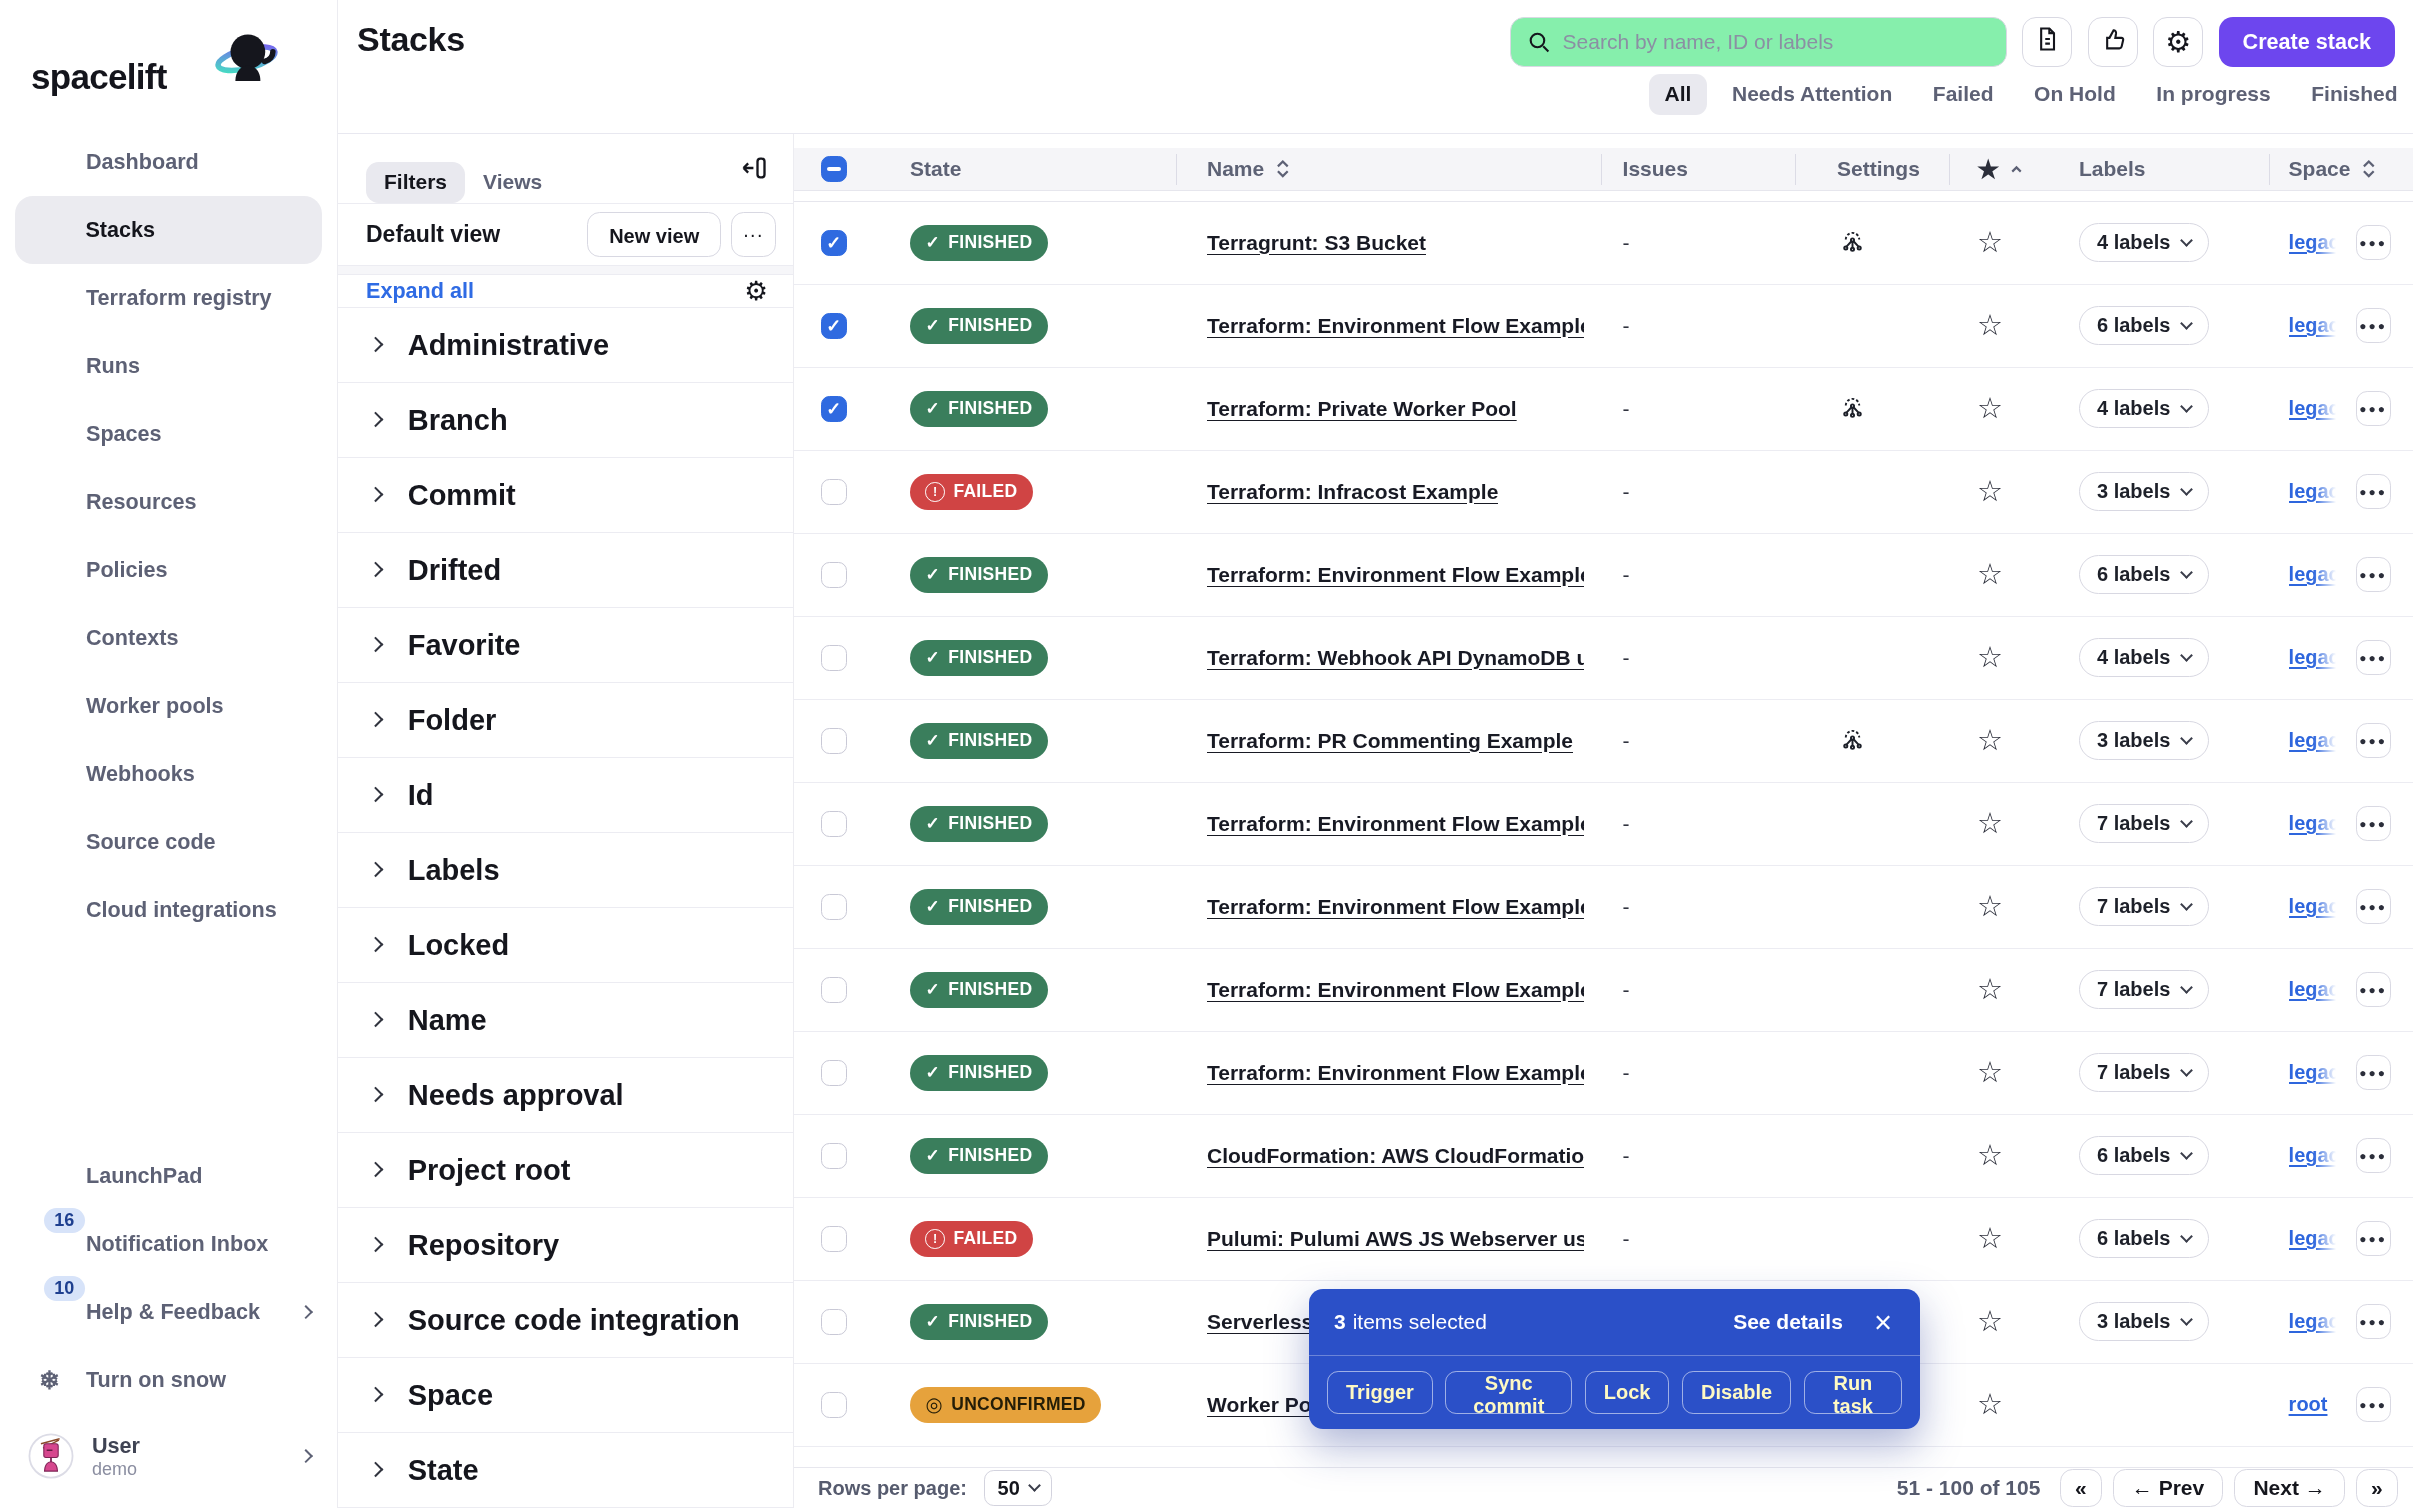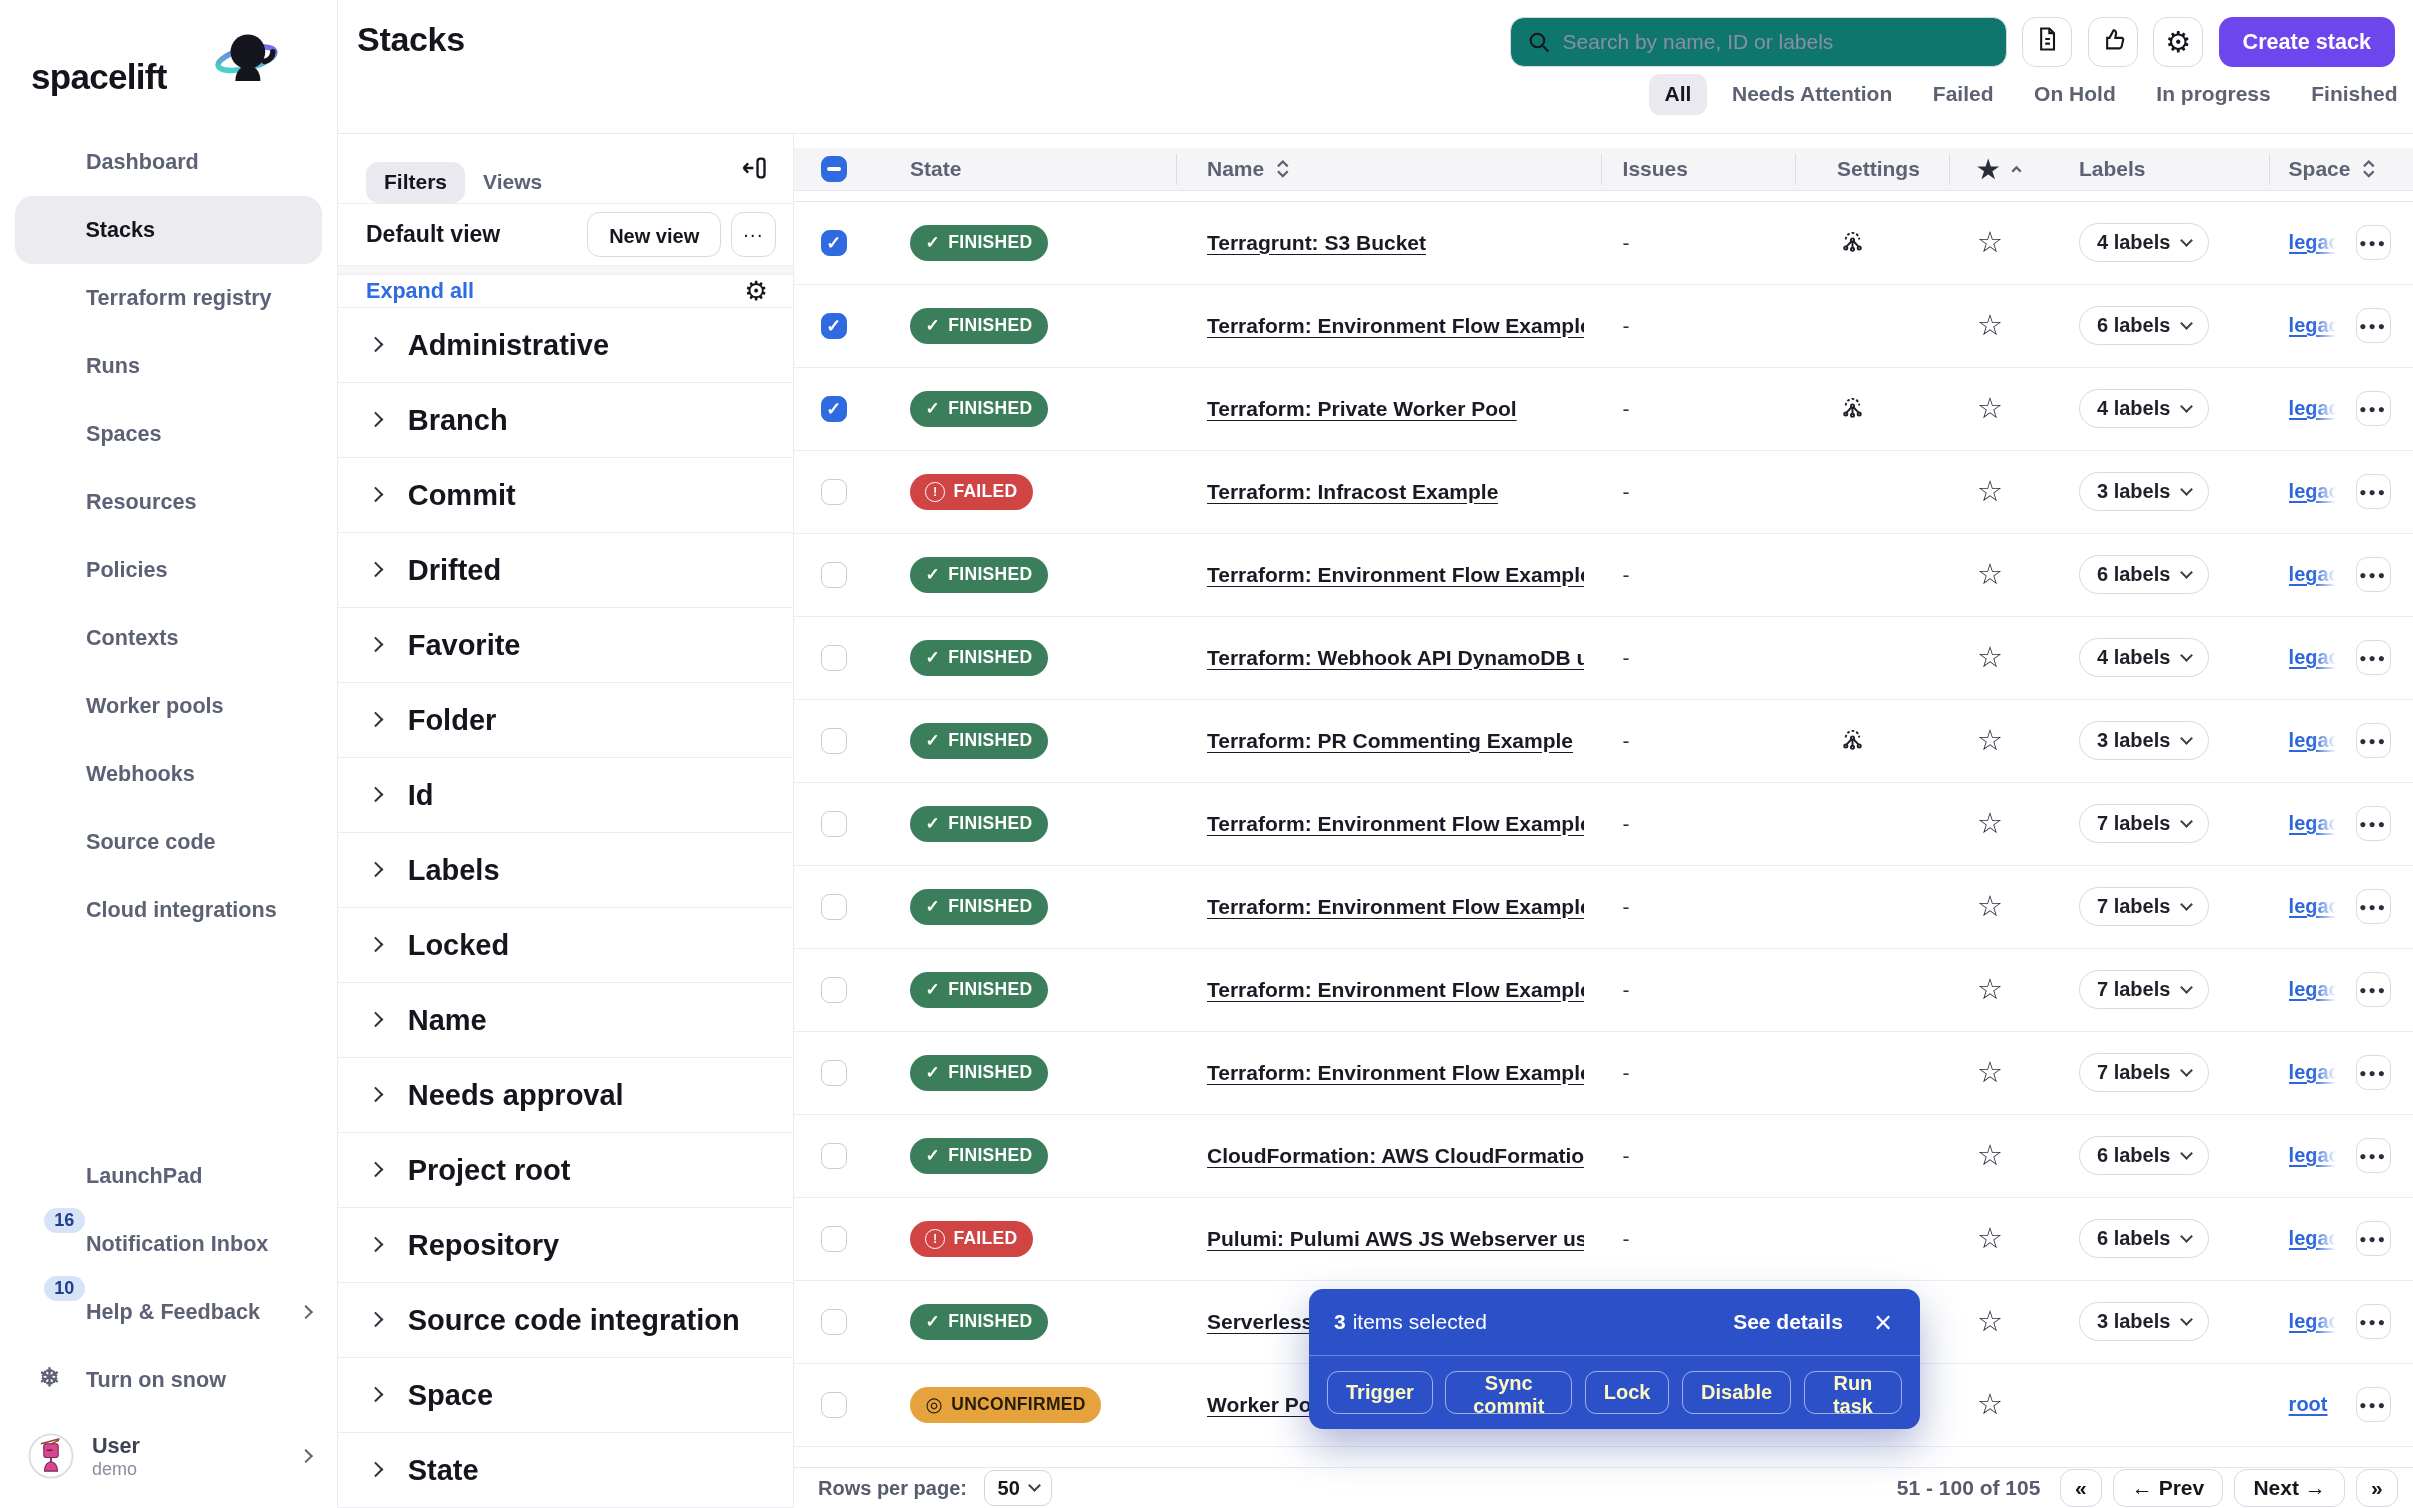--- a/index.html
+++ b/index.html
@@ -8,21 +8,21 @@
   .app { display:flex; width:100%; height:100%; }
 
   
   .sidebar { width:338px; flex:0 0 338px; height:100%; border-right:0.7px solid #ececf1;
     display:flex; flex-direction:column; padding-top:21px; }
   .logo { display:flex; align-items:flex-end; margin:5.6px 0 0 31px; height:70px;gap:42px; }
   .logo-text { font-size:35px; font-weight:800; letter-spacing:-0.7px; color:#14151c; }
   .nav { margin-top:31px; display:flex; flex-direction:column; }
   .nav-item { height:68px; display:flex; align-items:center; padding-left:34px; cursor:pointer;
     color:#5d6175; font-size:21.6px; font-weight:600; position:relative; }
-  .nav-item .ic { width:31px; height:31px; display:flex; justify-content:center;
+  .nav-item .ic { width:31px; height:31px; display:flex; align-items:center; justify-content:center;
     margin-right:21px; flex:0 0 31px; position:relative; }
   .nav-item .ic svg { width:28px; height:28px; stroke:#5d6175; }
   .nav-item.active { background:#ebebf0; border-radius:18px; margin:0 15.4px; padding-left:18px;
     color:#14151c; }
   .nav-item.active .ic svg { stroke:#14151c; }
   .nav-badge { position:absolute; top:-21px; left:9.8px; background:#d7e3f9; color:#1e3f8f;
     font-size:18px; font-weight:700; padding:2.1px 10.5px; border-radius:14px; line-height:1.2; }
   .nav-chev { position:absolute; right:26.5px; width:9.8px; height:9.8px;
     border-top:2.1px solid #5d6175; border-right:2.1px solid #5d6175; transform:rotate(45deg); }
   .sidebar-bottom { margin-top:auto; padding-bottom:9.8px; }
@@ -33,21 +33,21 @@
 
   
   .main { flex:1; display:flex; flex-direction:column; min-width:0; }
   .topbar { height:133px; position:relative; padding:19.6px 0 0 19px; }
   .page-title { font-size:34px; font-weight:800; color:#15161d; letter-spacing:-0.3px; }
   .tabs { display:flex; align-items:center; margin-top:15.4px; gap:9.8px;justify-content:flex-end; }
   .tab { font-size:21px; font-weight:600; color:#5d6175; padding:8.4px 15.4px; border-radius:11.2px; cursor:pointer; }
   .tab.active { background:#e9e9ef; color:#15161d; font-weight:700; }
   .top-controls { position:absolute; top:17px; right:18px; display:flex; align-items:center; gap:15.4px; }
   .search-box { width:497px; height:50px; border:1.4px solid #d9d9e3; border-radius:14px;
-    display:flex; align-items:center; padding:0 15.4px; gap:11.2px; background:#0f766e; }
+    display:flex; align-items:center; padding:0 15.4px; gap:11.2px; background:#86efac; }
   .search-box input { border:none; outline:none; font-size:21px; flex:1; color:#15161d;
     font-family:"Liberation Sans", sans-serif; background:transparent; }
   .search-box input::placeholder { color:#8b8fa3; }
   .icon-btn { width:50px; height:50px; border:1.4px solid #d9d9e3; border-radius:14px; background:#fff;
     display:flex; align-items:center; justify-content:center; cursor:pointer; font-size:29px; color:#15161d; }
   .icon-btn svg { width:28px; height:28px; }
   .primary-btn { height:50px; padding:0 24px; background:#6d46ee; color:#fff; border:none;
     border-radius:14px; font-size:21.6px; font-weight:700; cursor:pointer; font-family:"Liberation Sans", sans-serif; }
 
   .content { flex:1; display:flex; border-top:0.7px solid #e8e8f0; min-height:0; }

